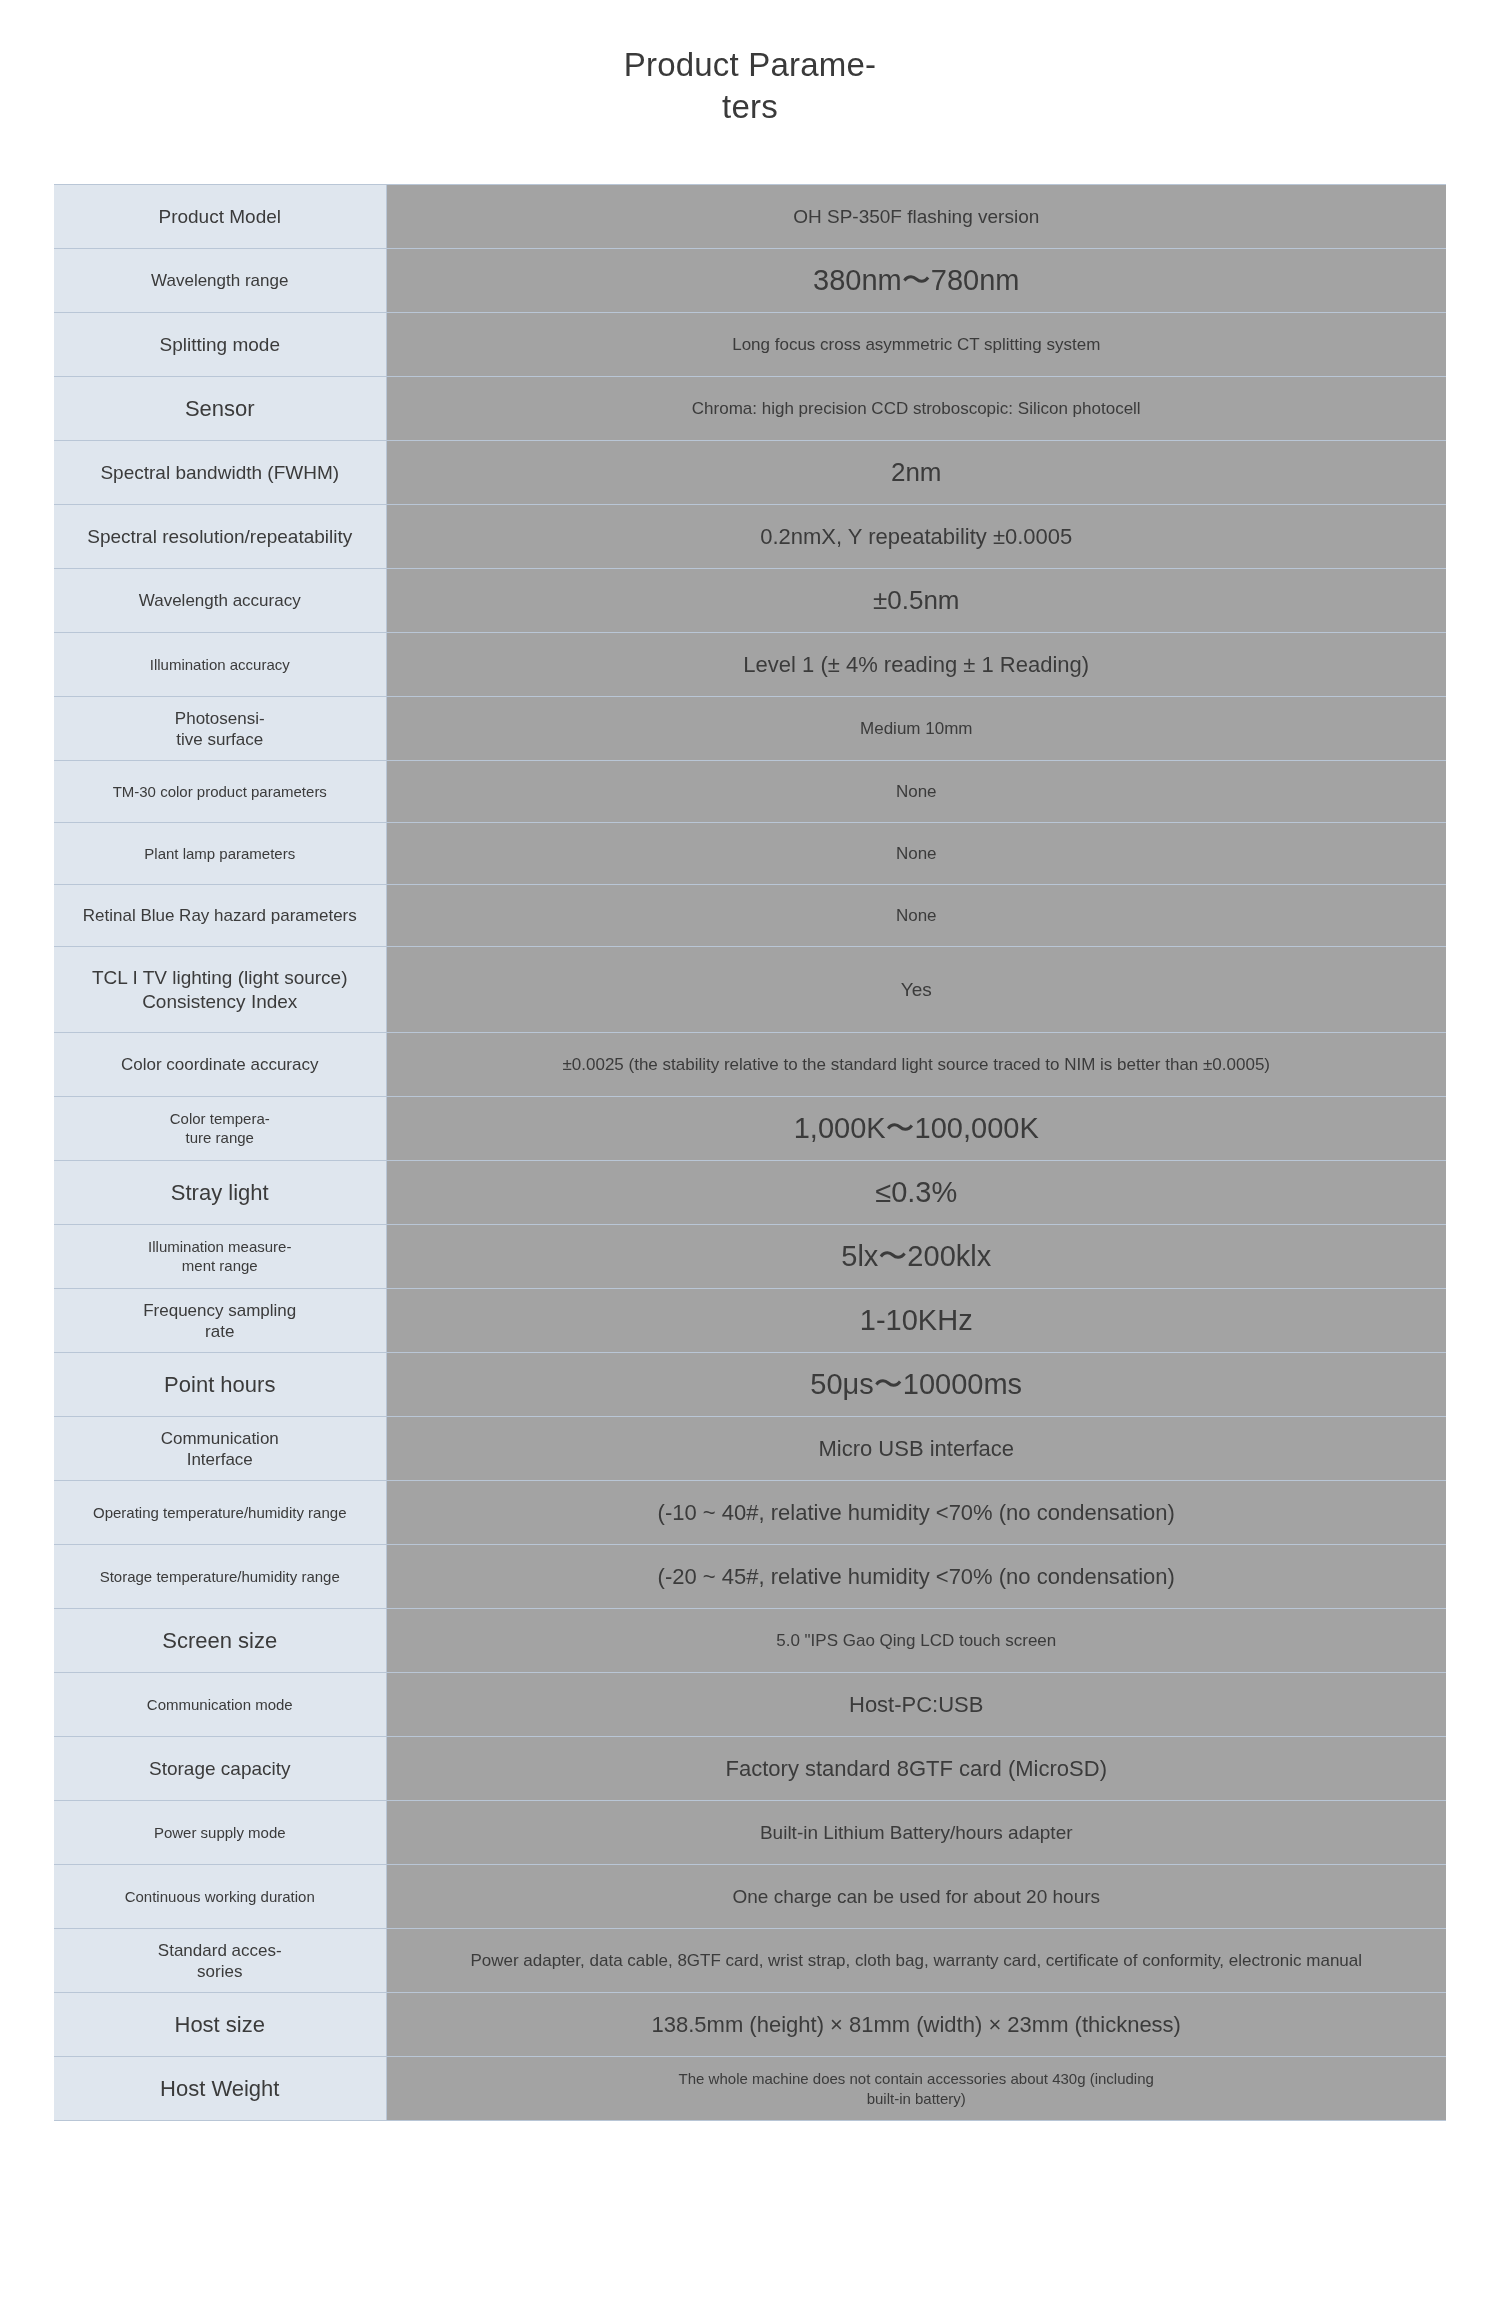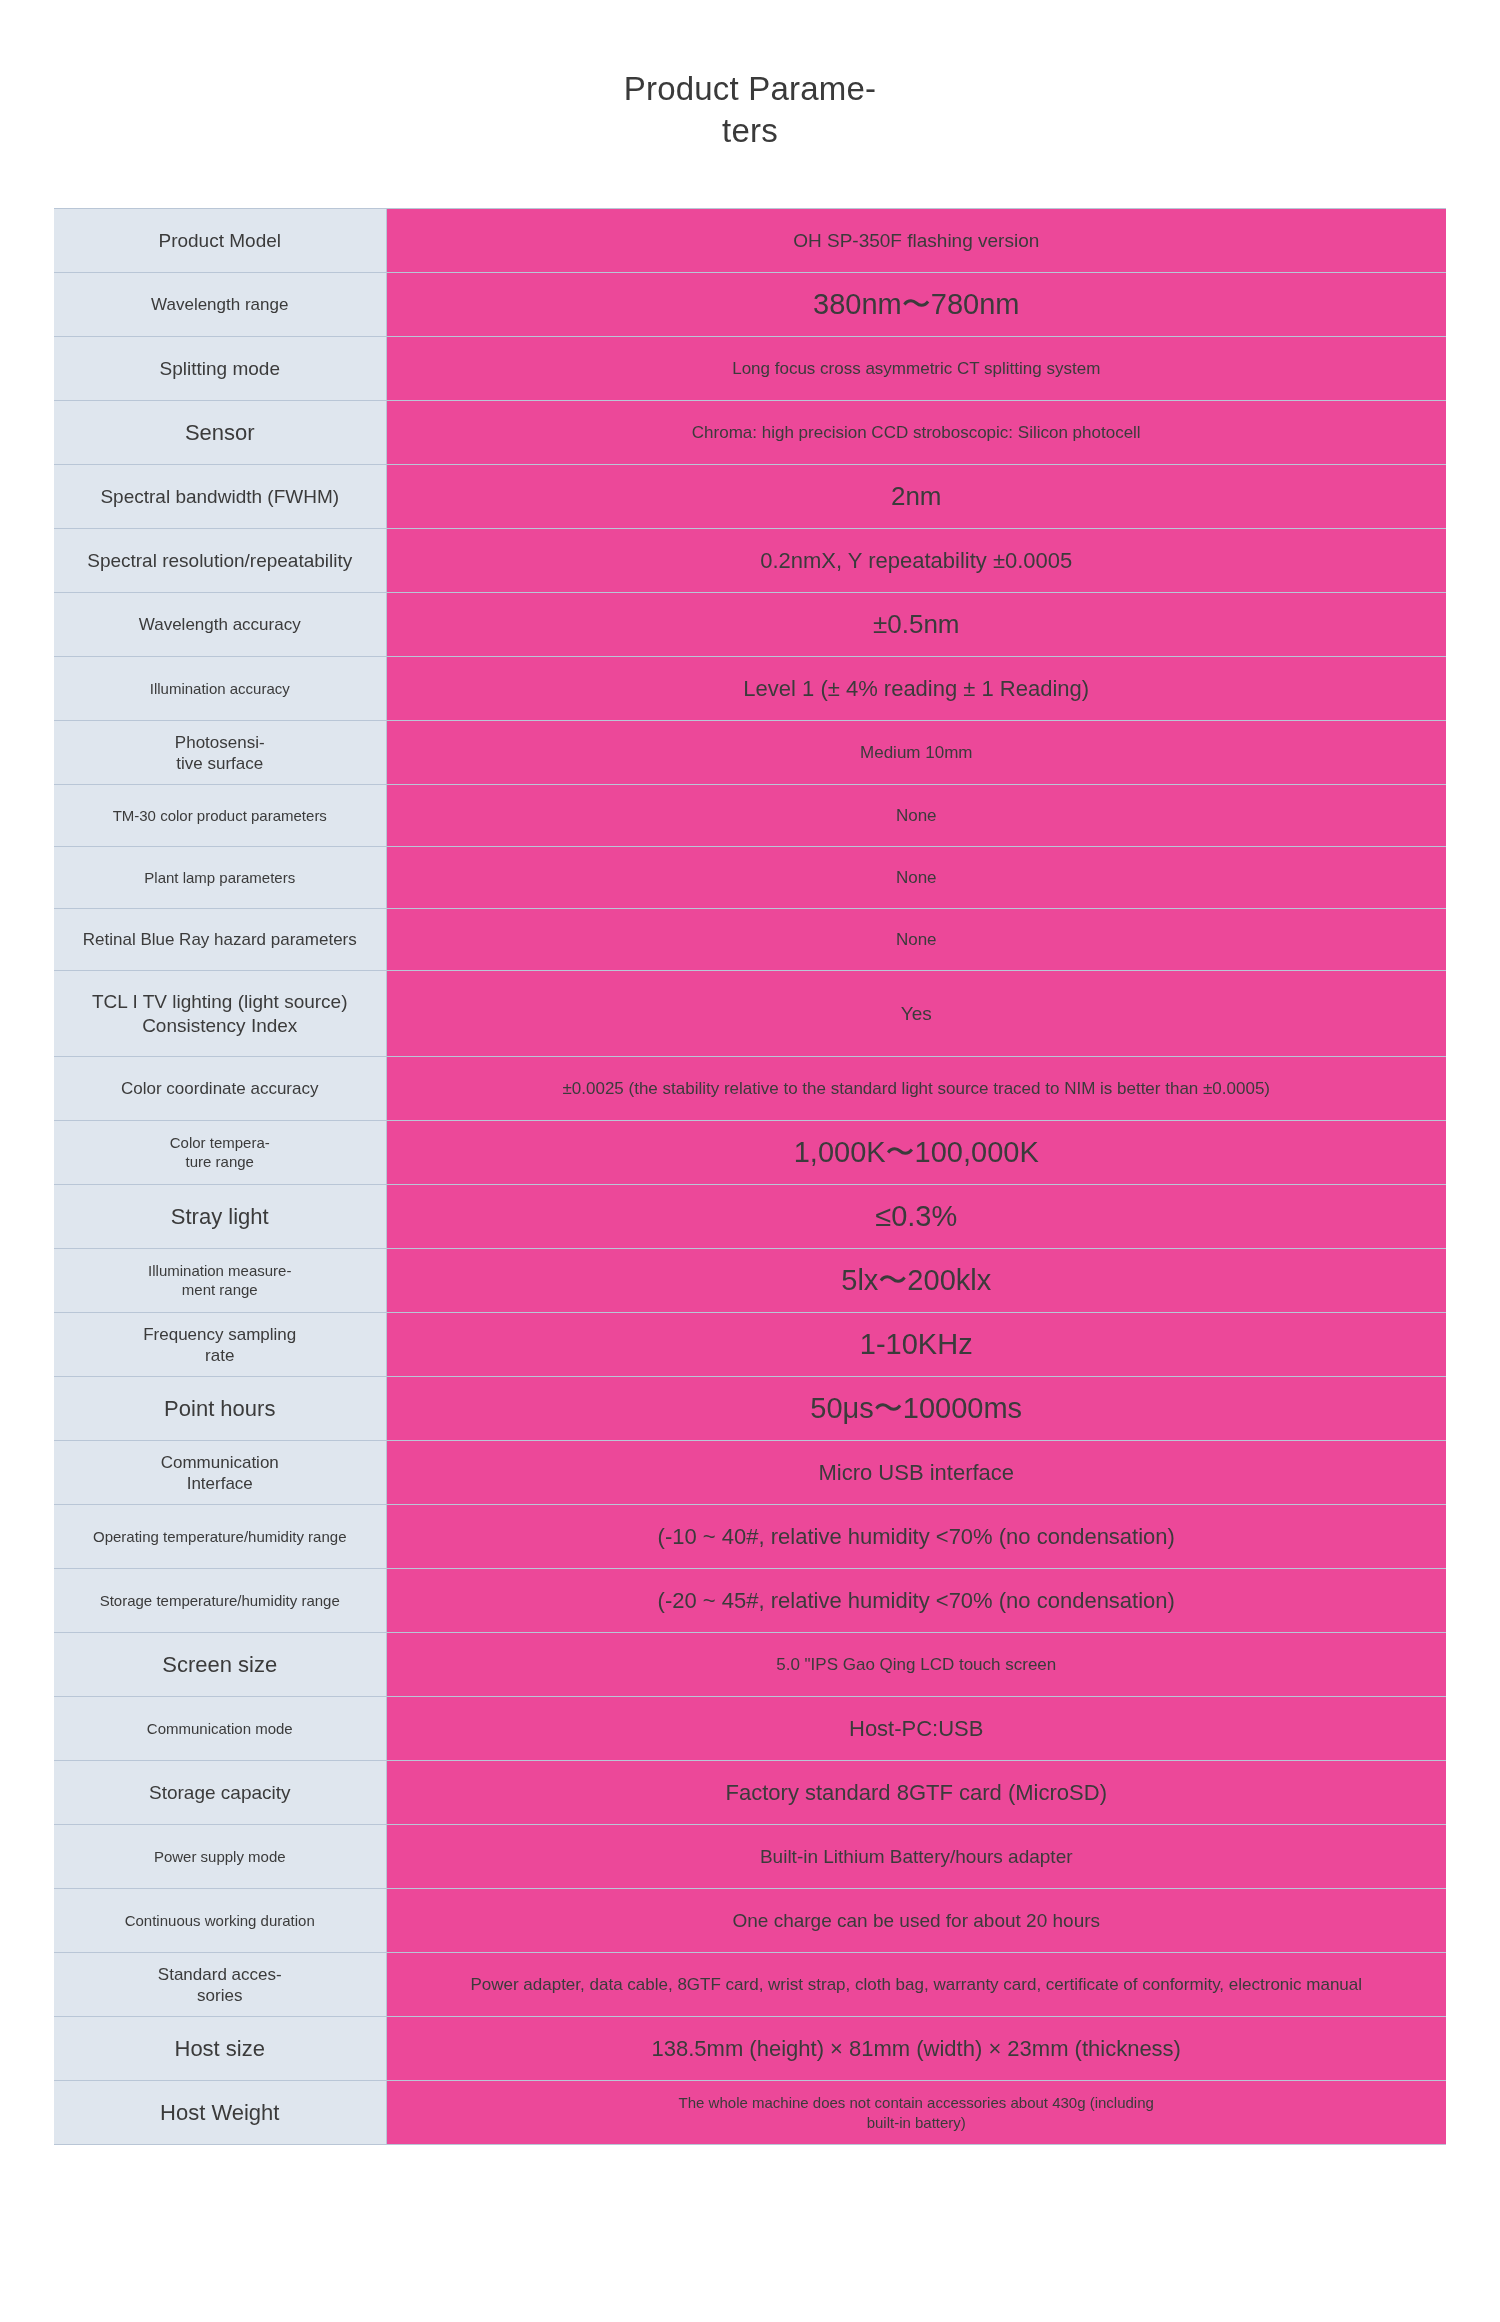--- a/index.html
+++ b/index.html
@@ -19,21 +19,21 @@
     min-height: 2322px;
     position: relative;
     box-sizing: border-box;
     padding: 0;
   }
   .title {
     text-align: center;
     font-size: 33px;
     color: #3a3a3a;
     line-height: 1.28;
-    padding-top: 68px;
+    padding-top: 44px;
     width: 620px;
     margin: 0 auto 0 auto;
     font-weight: 400;
     letter-spacing: 0.2px;
   }
   .table-wrap {
     margin: 0 auto;
     width: 1392px;
     padding-top: 56px;
   }
@@ -53,21 +53,21 @@
   }
   td.label {
     width: 332px;
     background: #dfe6ee;
     color: #3b3b3b;
     text-align: center;
     border-right: 1px solid #b9c6d6;
     line-height: 1.25;
   }
   td.value {
-    background: #ec4899;
+    background: #a3a3a3;
     color: #3b3b3b;
     text-align: center;
     line-height: 1.3;
   }
   
   .fs-xs { font-size: 15px; }
   .fs-s  { font-size: 17px; }
   .fs-m  { font-size: 19px; }
   .fs-l  { font-size: 22px; }
   .fs-xl { font-size: 26px; }

